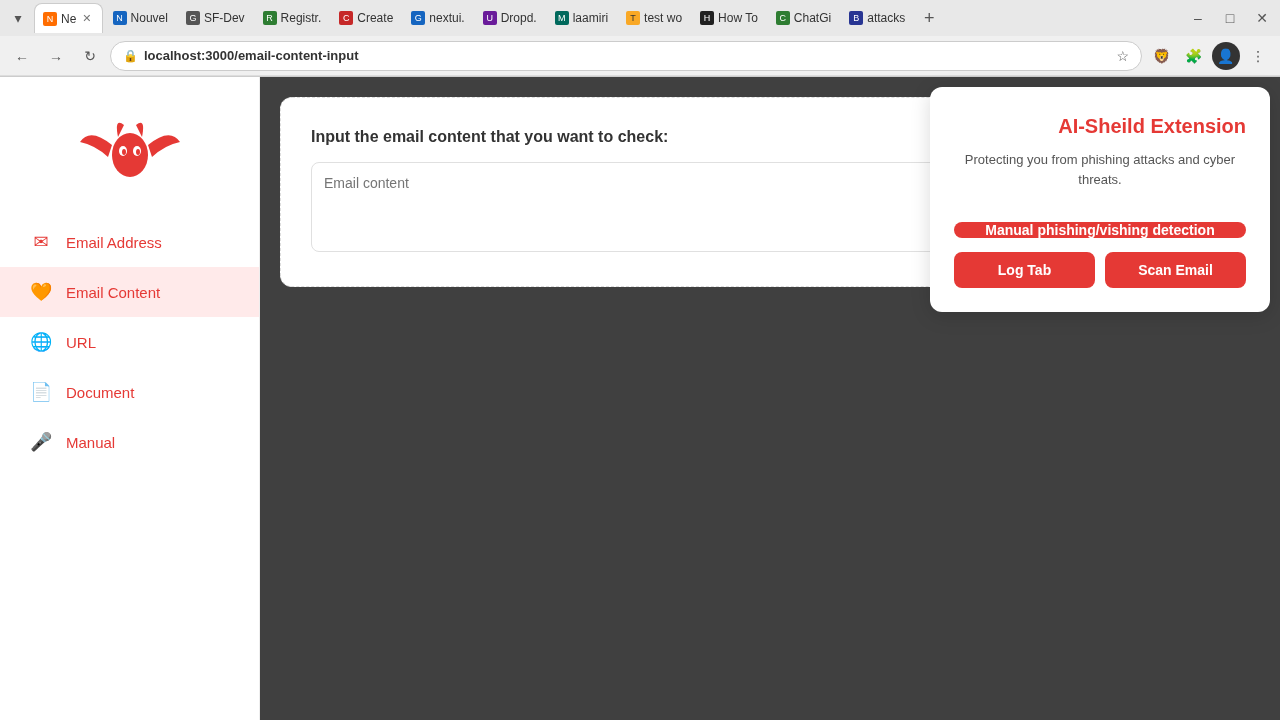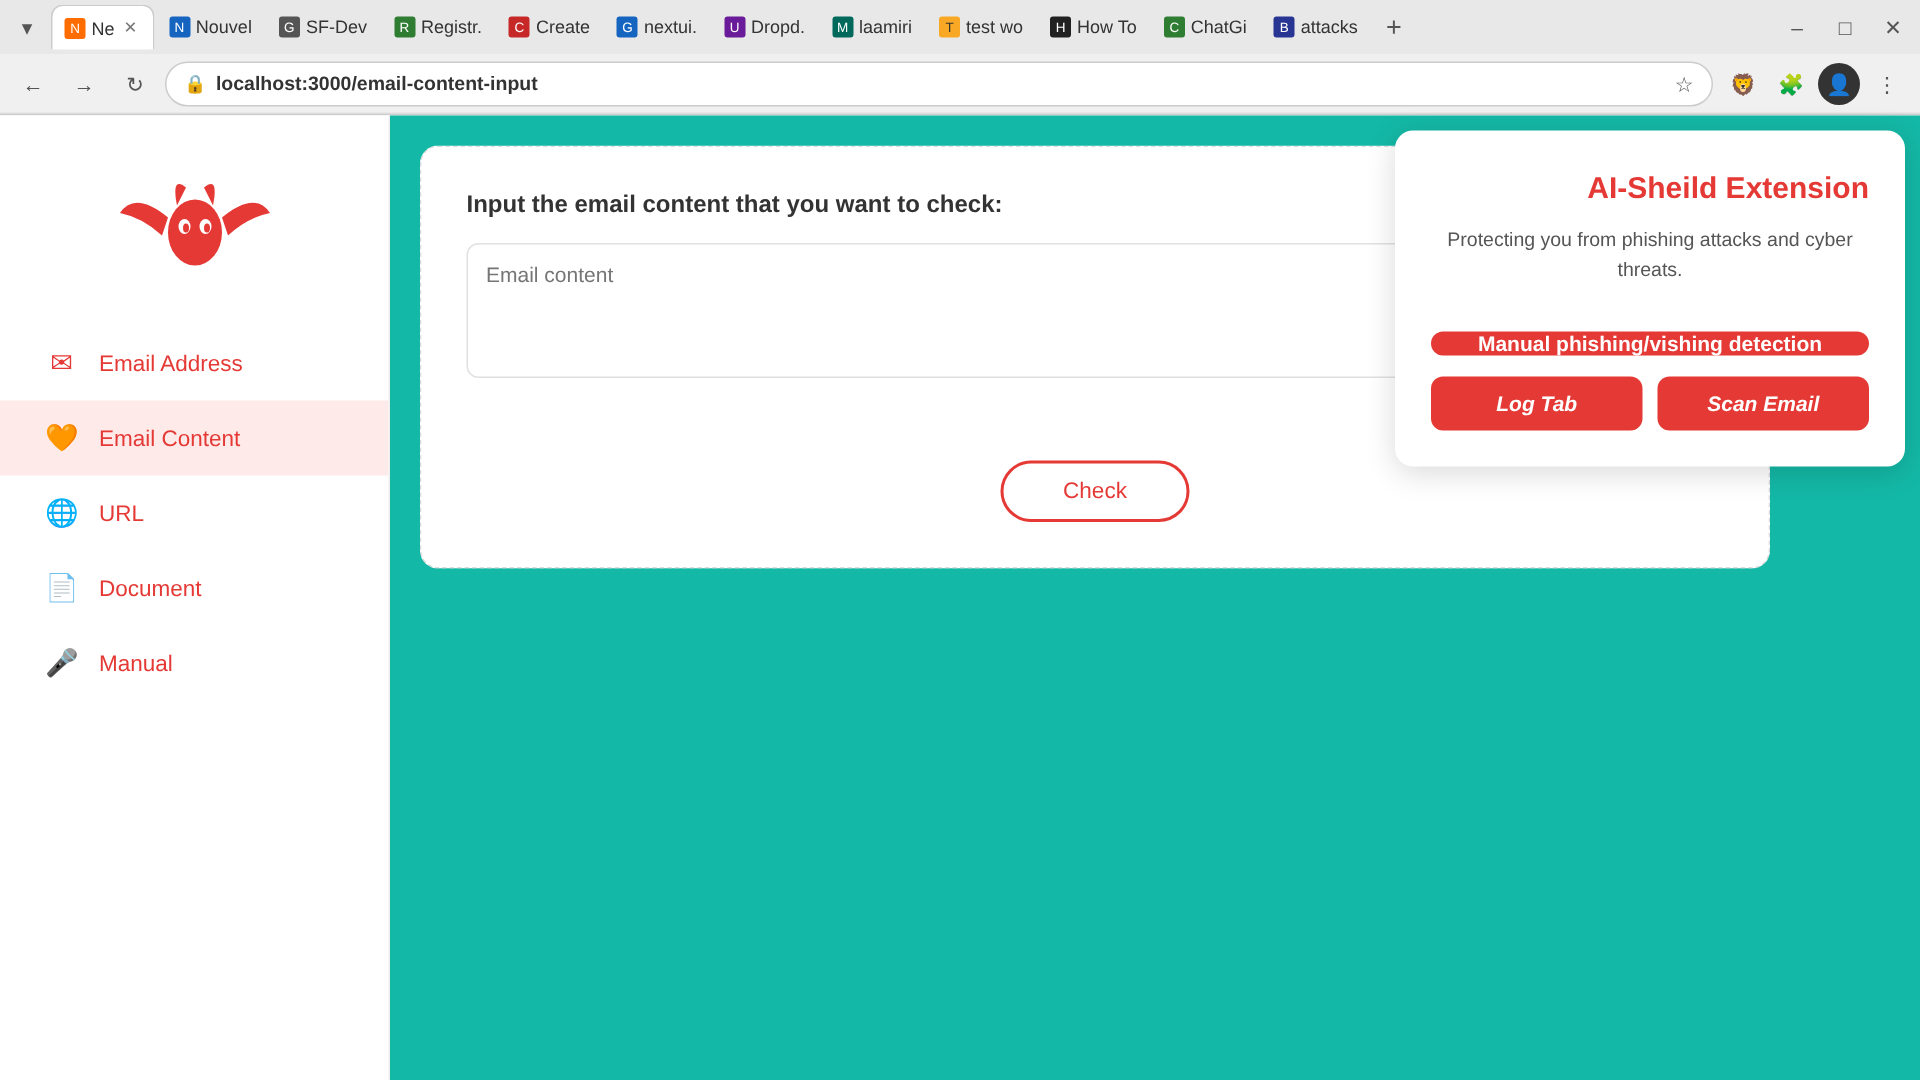--- a/index.html
+++ b/index.html
@@ -174,21 +174,21 @@
     .nav-icon {
       font-size: 18px;
       width: 22px;
       text-align: center;
     }
 
     
     .main-content {
       flex: 1;
       padding: 20px;
-      background: #14b8a6;
+      background: #404040;
       position: relative;
     }
     .content-card {
       background: #fff;
       border-radius: 12px;
       border: 1px dashed #ddd;
       padding: 30px;
       max-width: 900px;
     }
     .card-title {
@@ -267,21 +267,20 @@
       gap: 10px;
     }
     .popup-log-btn, .popup-scan-btn {
       flex: 1;
       padding: 10px;
       border-radius: 8px;
       font-size: 14px;
       font-weight: 600;
       cursor: pointer;
       border: none;
-      font-style: italic;
     }
     .popup-log-btn {
       background: #e53935;
       color: #fff;
     }
     .popup-scan-btn {
       background: #e53935;
       color: #fff;
     }
 
@@ -425,23 +424,20 @@
       <span>Manual</span>
     </div>
   </div>
 
   <div class="main-content">
 
     <div class="content-card">
       <p class="card-title">Input the email content that you want to check:</p>
       <textarea class="email-textarea" placeholder="Email content" style=""></textarea>
 
-      <div class="check-btn-wrapper">
-        <button class="check-btn">Check</button>
-      </div>
     </div>
 
     <div class="extension-popup">
       <h2 class="popup-title">AI-Sheild Extension</h2>
       <p class="popup-subtitle">Protecting you from phishing attacks and
 cyber threats.</p>
       <button class="popup-manual-btn">Manual phishing/vishing detection</button>
       <div class="popup-row-btns">
         <button class="popup-log-btn">Log Tab</button>
         <button class="popup-scan-btn">Scan Email</button>

